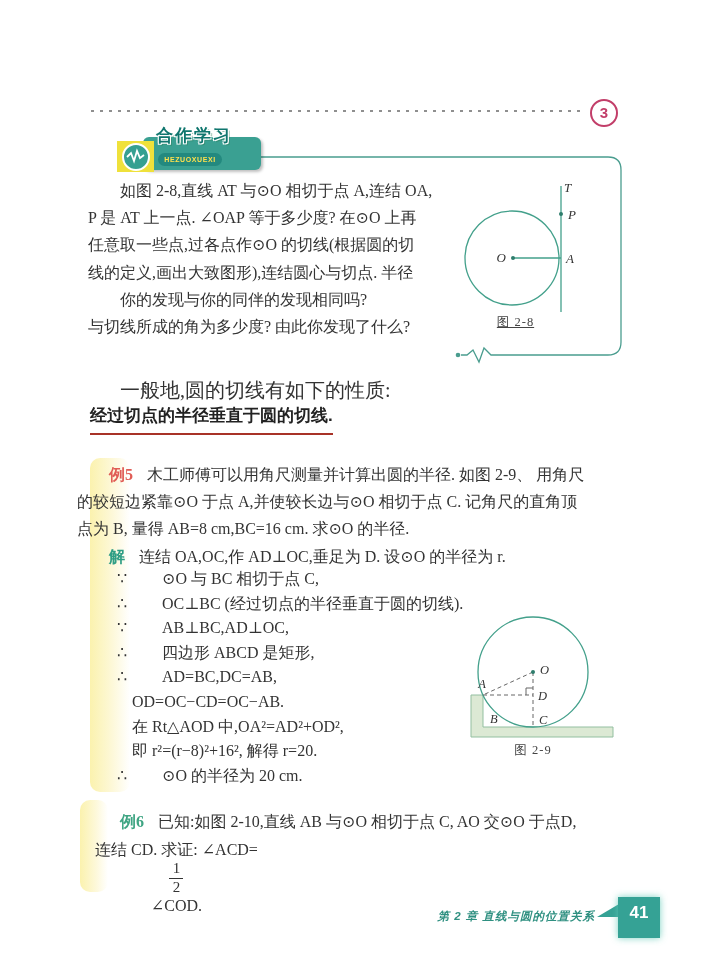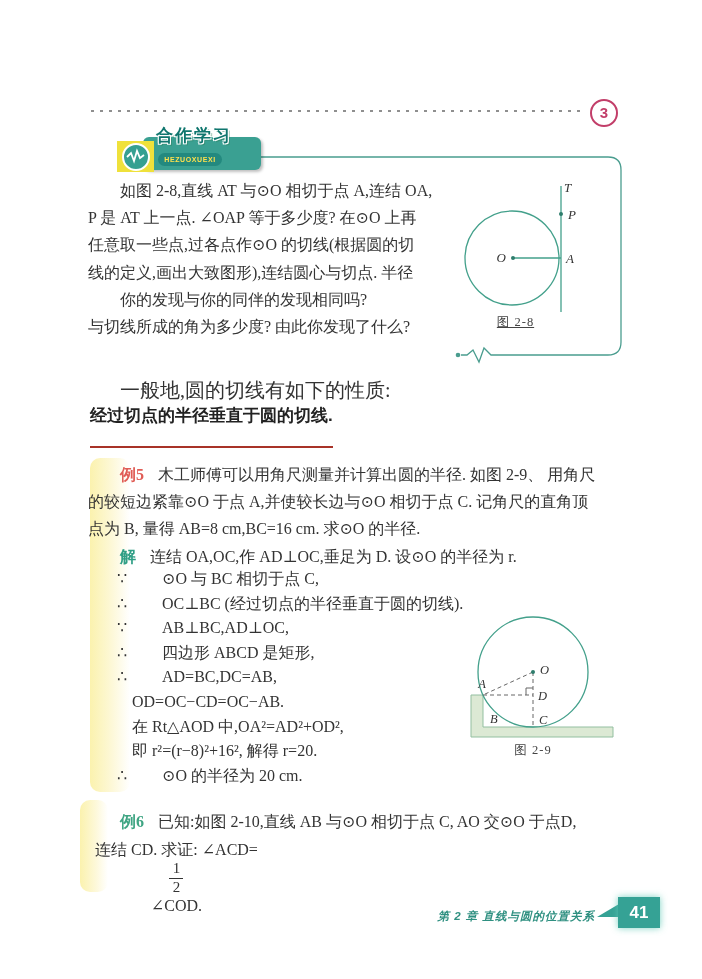--- a/index.html
+++ b/index.html
@@ -28,29 +28,29 @@
 
   .box-border{position:absolute;left:250px;top:148px;}
 
   
   .line{white-space:nowrap;font-size:16px;}
   .activity-text{position:absolute;left:88px;top:177px;line-height:27.2px;}
   .indent{display:inline-block;width:32px;}
 
   .property-intro{position:absolute;left:88px;top:377px;font-size:20px;}
   .property-statement{position:absolute;left:90px;top:404px;font-size:17px;font-weight:bold;color:#222;
-     font-family:"Liberation Sans","DejaVu Sans",sans-serif;border-bottom:2px solid #a83228;padding-bottom:19px;text-align:right;}
+     font-family:"Liberation Sans","DejaVu Sans",sans-serif;border-bottom:2px solid #a83228;padding-bottom:6px;text-align:right;}
 
   
   .strip{position:absolute;background:linear-gradient(90deg,#fbf2ae 0%,#fdf8d8 55%,rgba(253,248,216,0) 100%);
      border-radius:10px;}
   .strip-ex5{left:90px;top:458px;width:40px;height:334px;}
   .strip-ex6{left:80px;top:800px;width:28px;height:92px;}
 
-  .ex5-problem{position:absolute;left:88px;top:461px;line-height:27.2px;}
+  .ex5-problem{position:absolute;left:77px;top:461px;line-height:27.2px;}
   .ex5-steps{position:absolute;left:117px;top:567px;line-height:24.6px;}
   .step-mark{display:inline-block;width:45px;}
   .step-mark:empty{width:15px;}
   .label-red{color:#e05c55;font-weight:bold;margin-right:14px;}
   .label-teal{color:#2f9e85;font-weight:bold;margin-right:14px;}
   .label-green{color:#3fa583;font-weight:bold;margin-right:14px;}
 
   .ex6-line1{position:absolute;left:88px;top:812px;}
   .ex6-line2{position:absolute;left:95px;top:840px;height:46px;display:flex;align-items:center;
      font-size:16px;white-space:nowrap;flex-direction:column;}
@@ -61,21 +61,21 @@
   
   .fig{position:absolute;}
   .fig-caption{position:absolute;font-size:12.5px;color:#444;letter-spacing:1px;text-align:center;}
   .fig text{font-family:"Liberation Serif","DejaVu Serif",serif;font-style:italic;fill:#333;}
 
   
   .footer-chapter{position:absolute;left:420px;top:909px;width:175px;text-align:right;font-size:11.5px;
      font-weight:bold;color:#2f9081;letter-spacing:1px;font-family:"Liberation Sans",sans-serif;font-style:italic;}
   .flag{position:absolute;left:597px;top:904px;width:22px;height:13px;background:#35a295;
      clip-path:polygon(100% 0,100% 100%,0 100%);}
-  .page-badge{position:absolute;left:618px;top:897px;width:42px;height:31px;background:#35a295;color:#fff;
+  .page-badge{position:absolute;left:618px;top:897px;width:42px;height:41px;background:#35a295;color:#fff;
      font-size:17px;font-weight:bold;line-height:31px;text-align:center;font-family:"Liberation Sans",sans-serif;
      box-shadow:0 0 7px rgba(90,200,180,.8);}
 
   .watermark{position:absolute;left:362px;top:932px;font-size:31px;font-weight:bold;color:#ababab;
      letter-spacing:1px;font-family:"Liberation Sans","DejaVu Sans",sans-serif;white-space:nowrap;
      text-shadow:-1px -1px 0 #e2e2e2,2px 2px 2px #8a8a8a;margin-top:48px;}
 </style>
 </head>
 <body>
 

